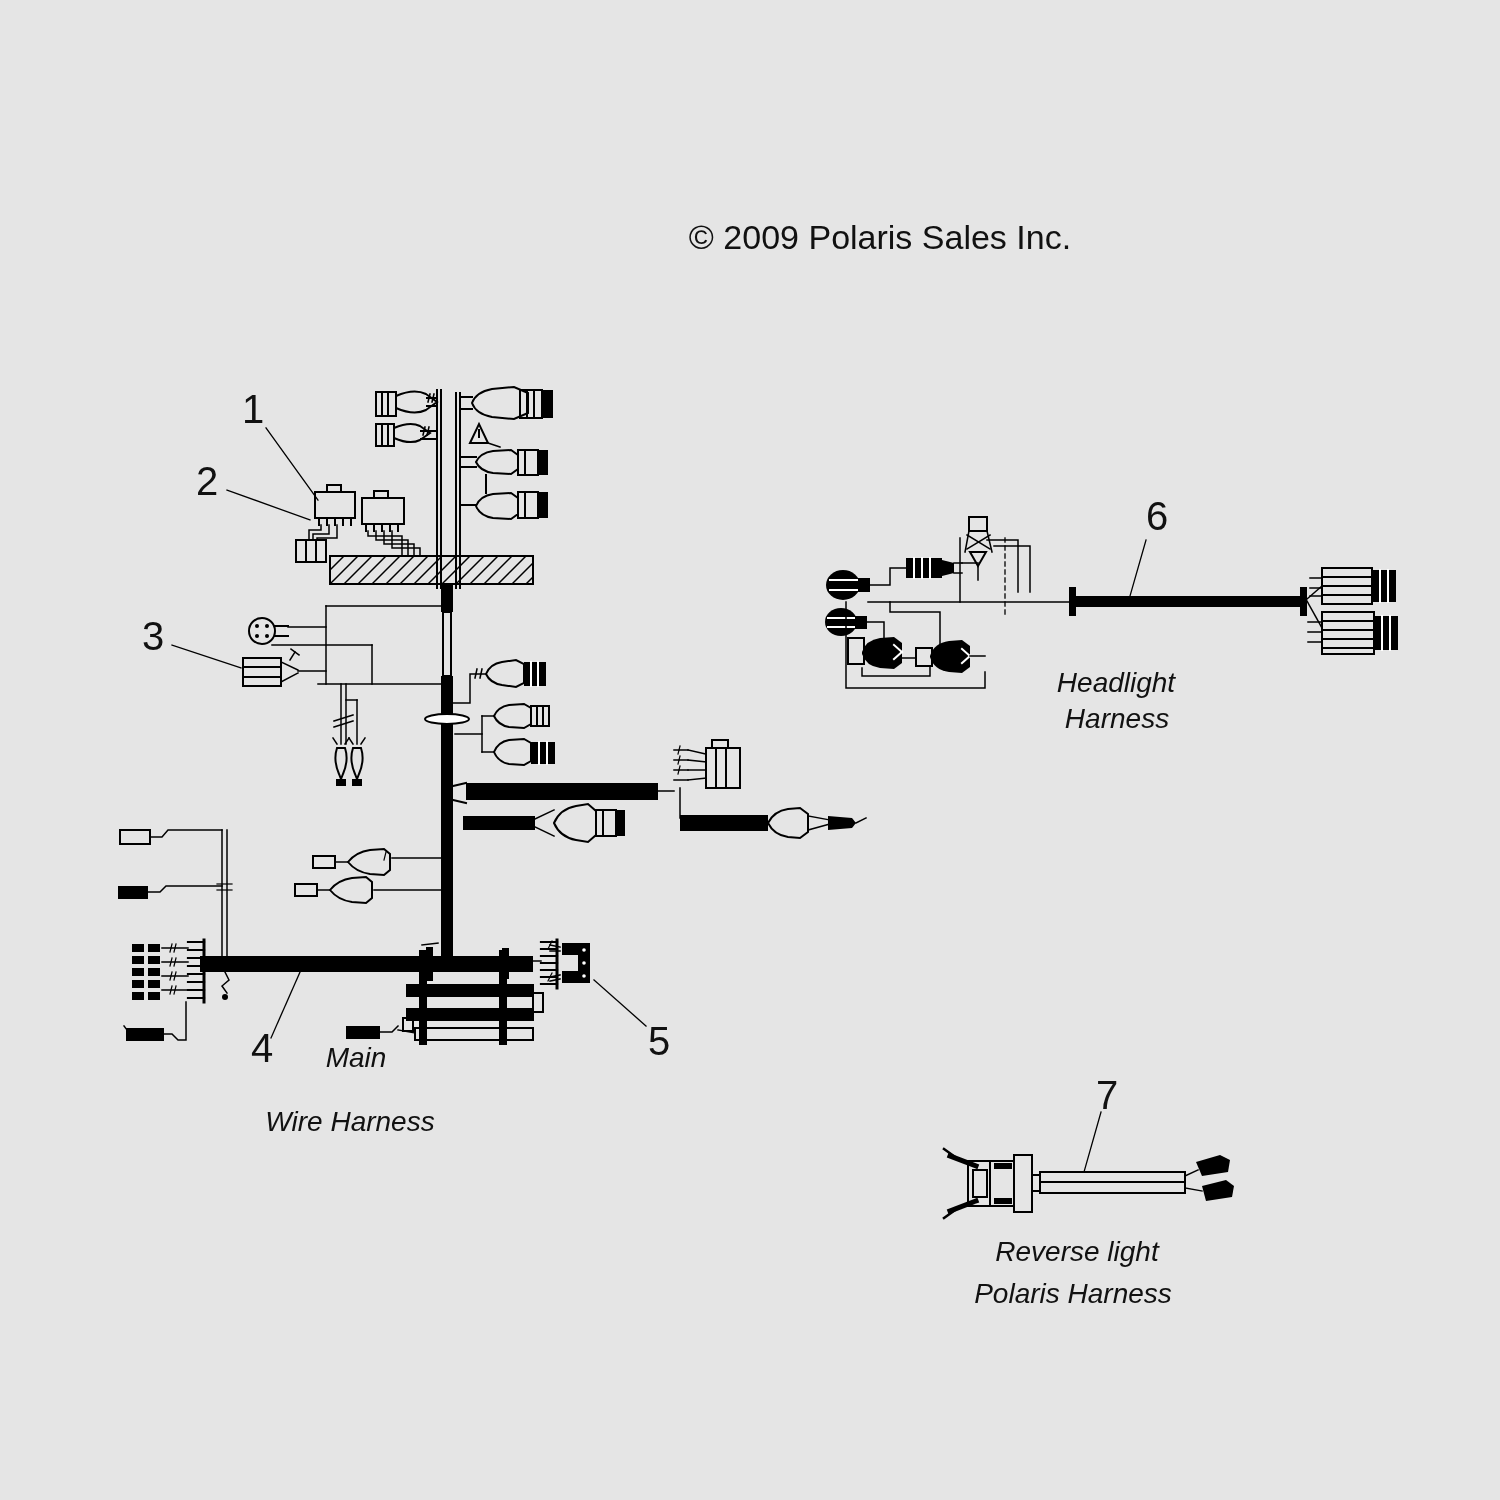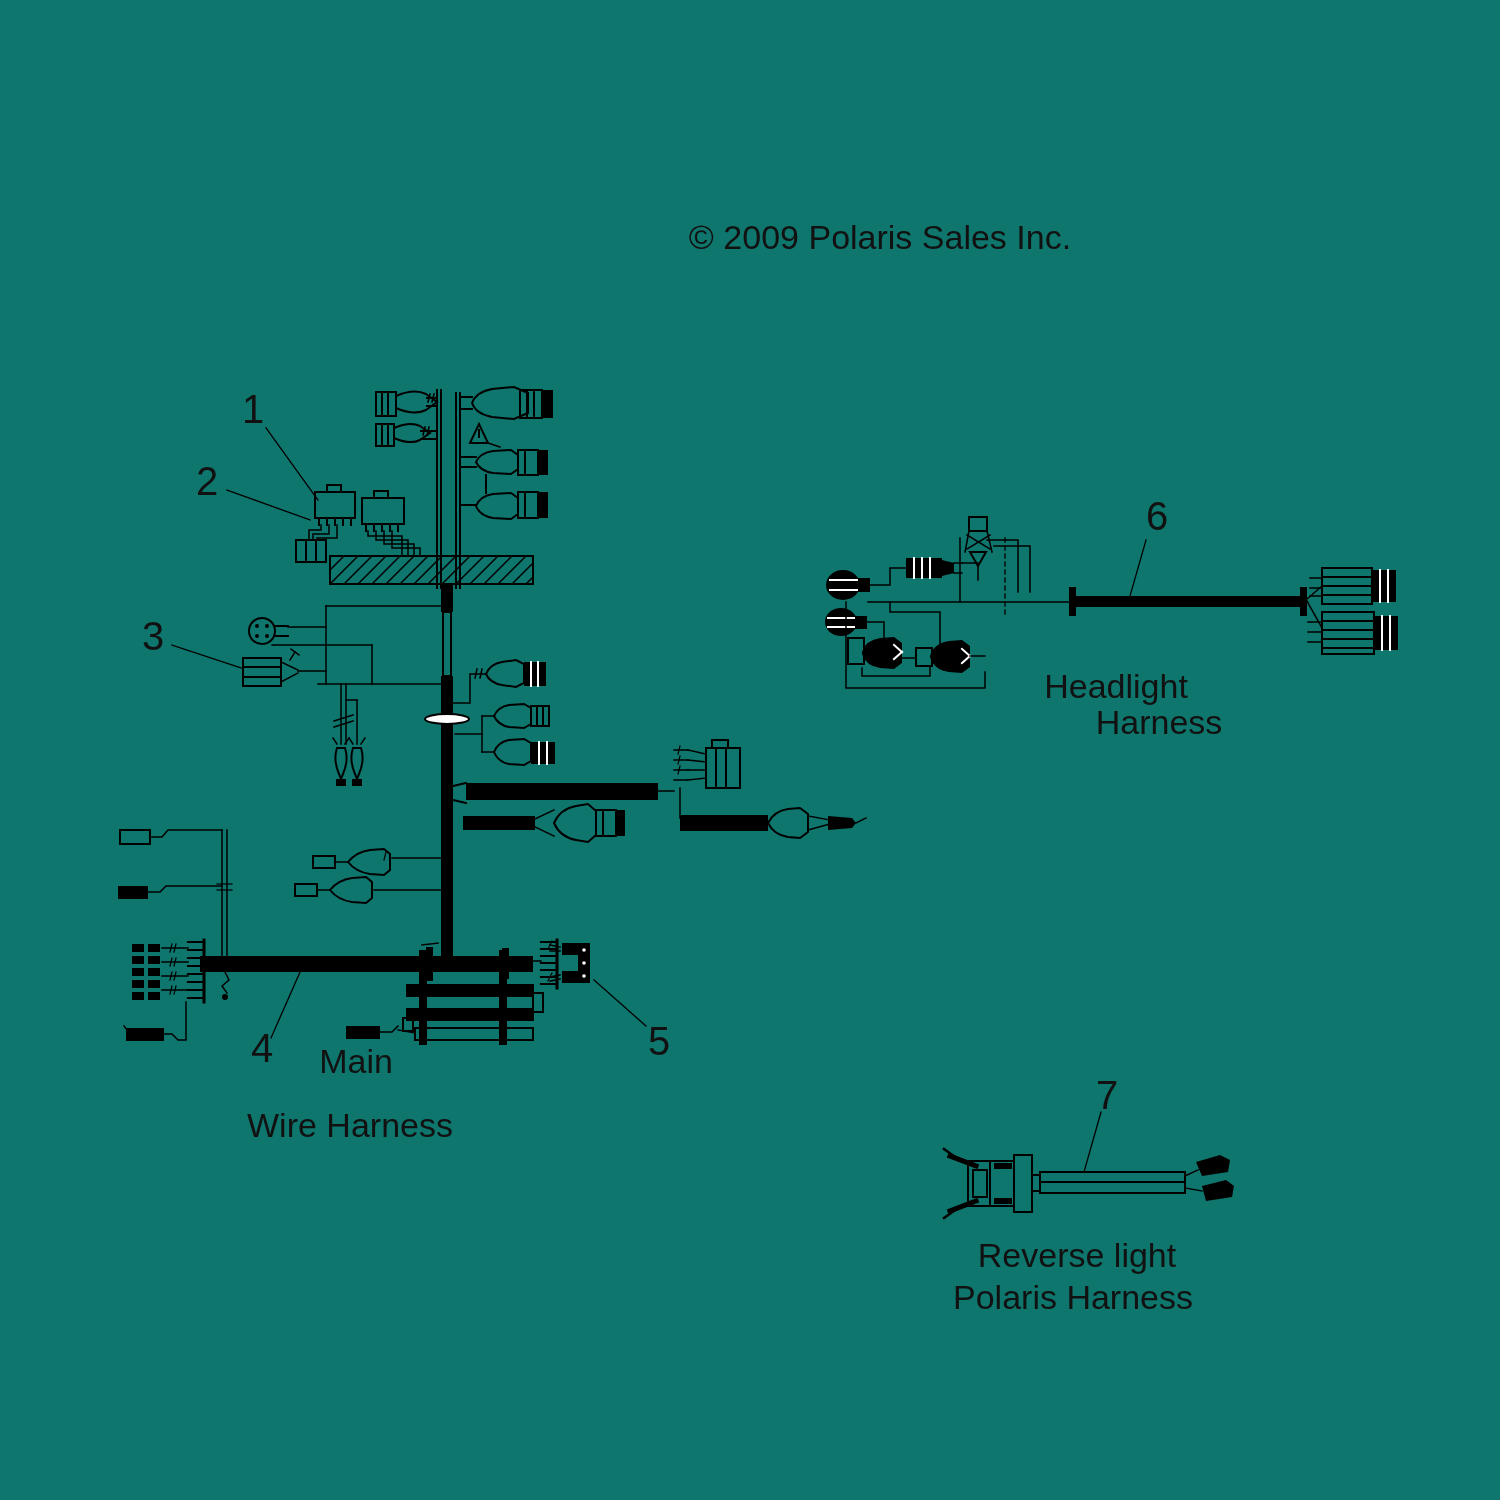--- a/index.html
+++ b/index.html
@@ -1,33 +1,33 @@
 <!DOCTYPE html>
 <html><head>
 <meta charset="utf-8">
 <style>
   html,body{margin:0;padding:0;background:#fff;}
   .canvas{
     position:relative;
     width:1500px;height:1500px;
-    background:#0f766e;
+    background:#e5e5e5;
     font-family:"Liberation Sans", sans-serif;
     color:#111;
     overflow:hidden;
   }
   .art{position:absolute;left:0;top:0;width:1500px;height:1500px;}
   .txt{
     position:absolute;
     transform:translateX(-50%);
     white-space:nowrap;
     color:#111;
     line-height:1;
   }
   .copyright{font-size:34px;}
-  .harness-label{font-size:34px;}
+  .harness-label{font-size:28px;font-style:italic;}
   .callout{font-size:40px;}
 </style>
 </head>
 <body>
 
 <div class="canvas">
 
   <svg class="art" viewBox="0 0 1500 1500" fill="none" stroke="#000" stroke-width="2" stroke-linecap="square">
 
     <g>
@@ -441,18 +441,18 @@
   <div class="txt callout" style="left:153px;top:616px;">3</div>
   <div class="txt callout" style="left:262px;top:1028px;">4</div>
   <div class="txt callout" style="left:659px;top:1021px;">5</div>
   <div class="txt callout" style="left:1157px;top:496px;">6</div>
   <div class="txt callout" style="left:1107px;top:1075px;">7</div>
 
   <div class="txt harness-label" style="left:356px;top:1044px;">Main</div>
   <div class="txt harness-label" style="left:350px;top:1108px;">Wire Harness</div>
 
   <div class="txt harness-label" style="left:1116px;top:669px;">Headlight</div>
-  <div class="txt harness-label" style="left:1159px;top:705px;">Harness</div>
+  <div class="txt harness-label" style="left:1117px;top:705px;">Harness</div>
 
   <div class="txt harness-label" style="left:1077px;top:1238px;">Reverse light</div>
   <div class="txt harness-label" style="left:1073px;top:1280px;">Polaris Harness</div>
 
 </div>
 
 </body></html>

